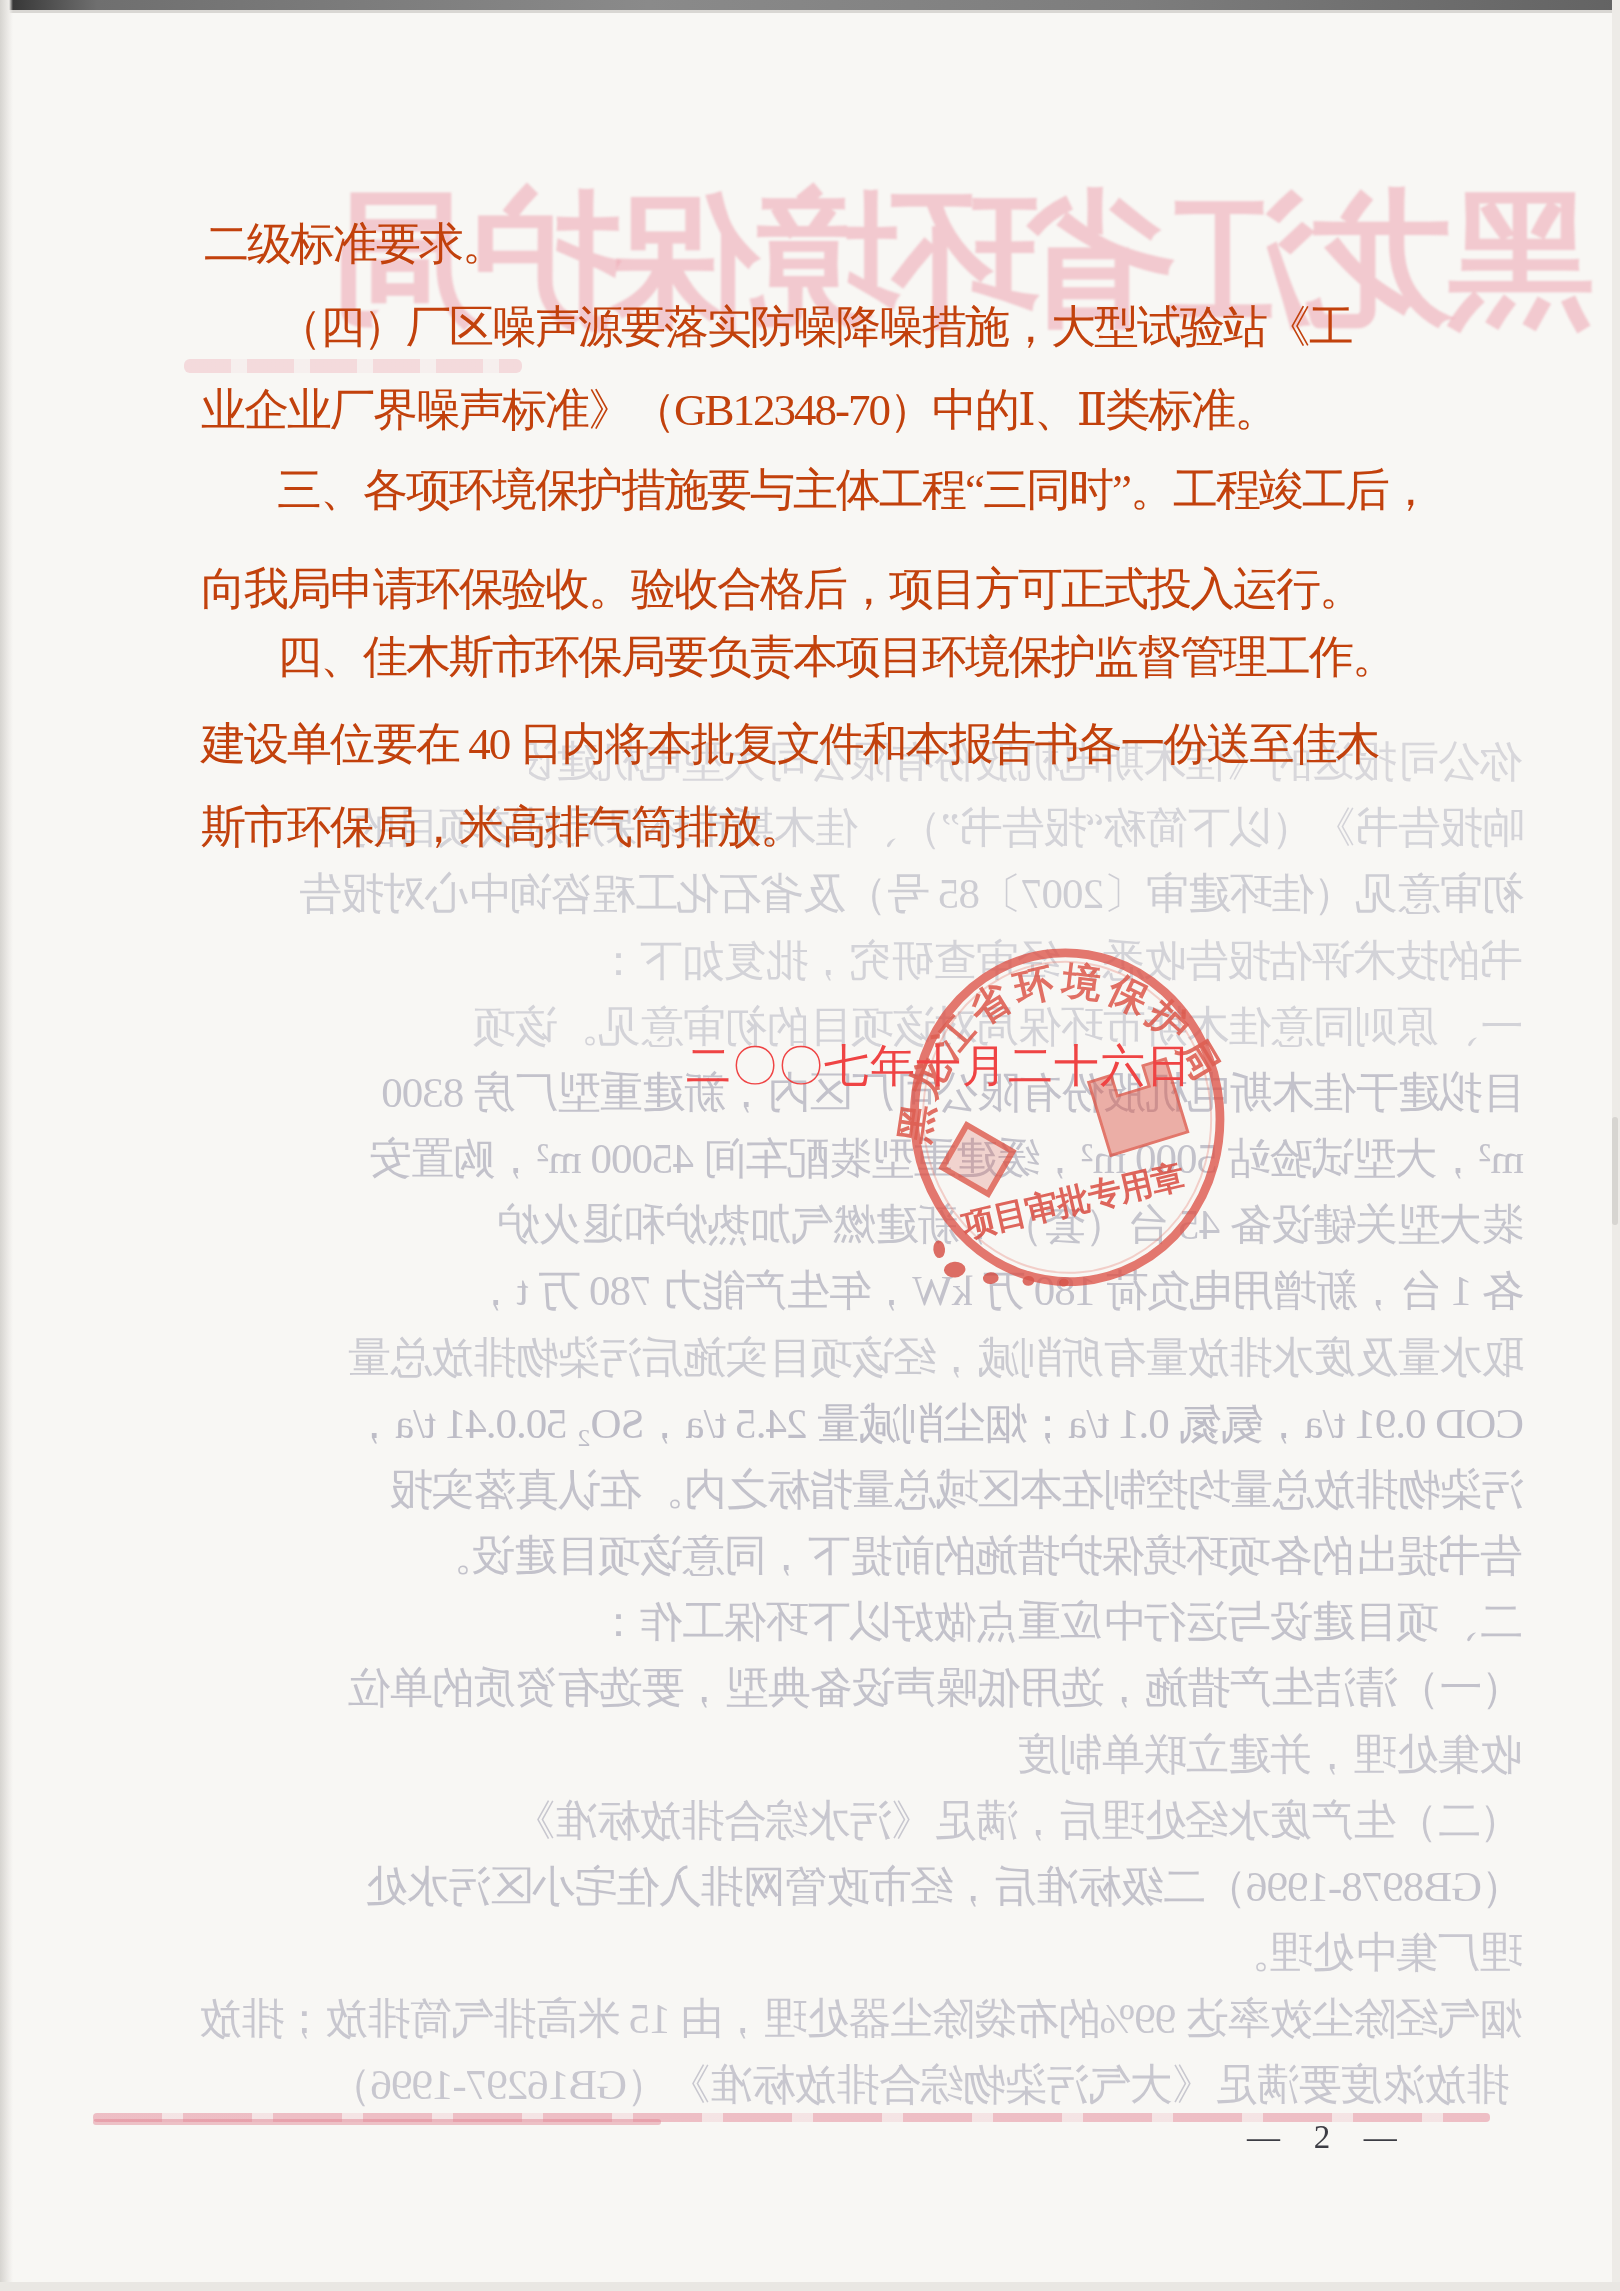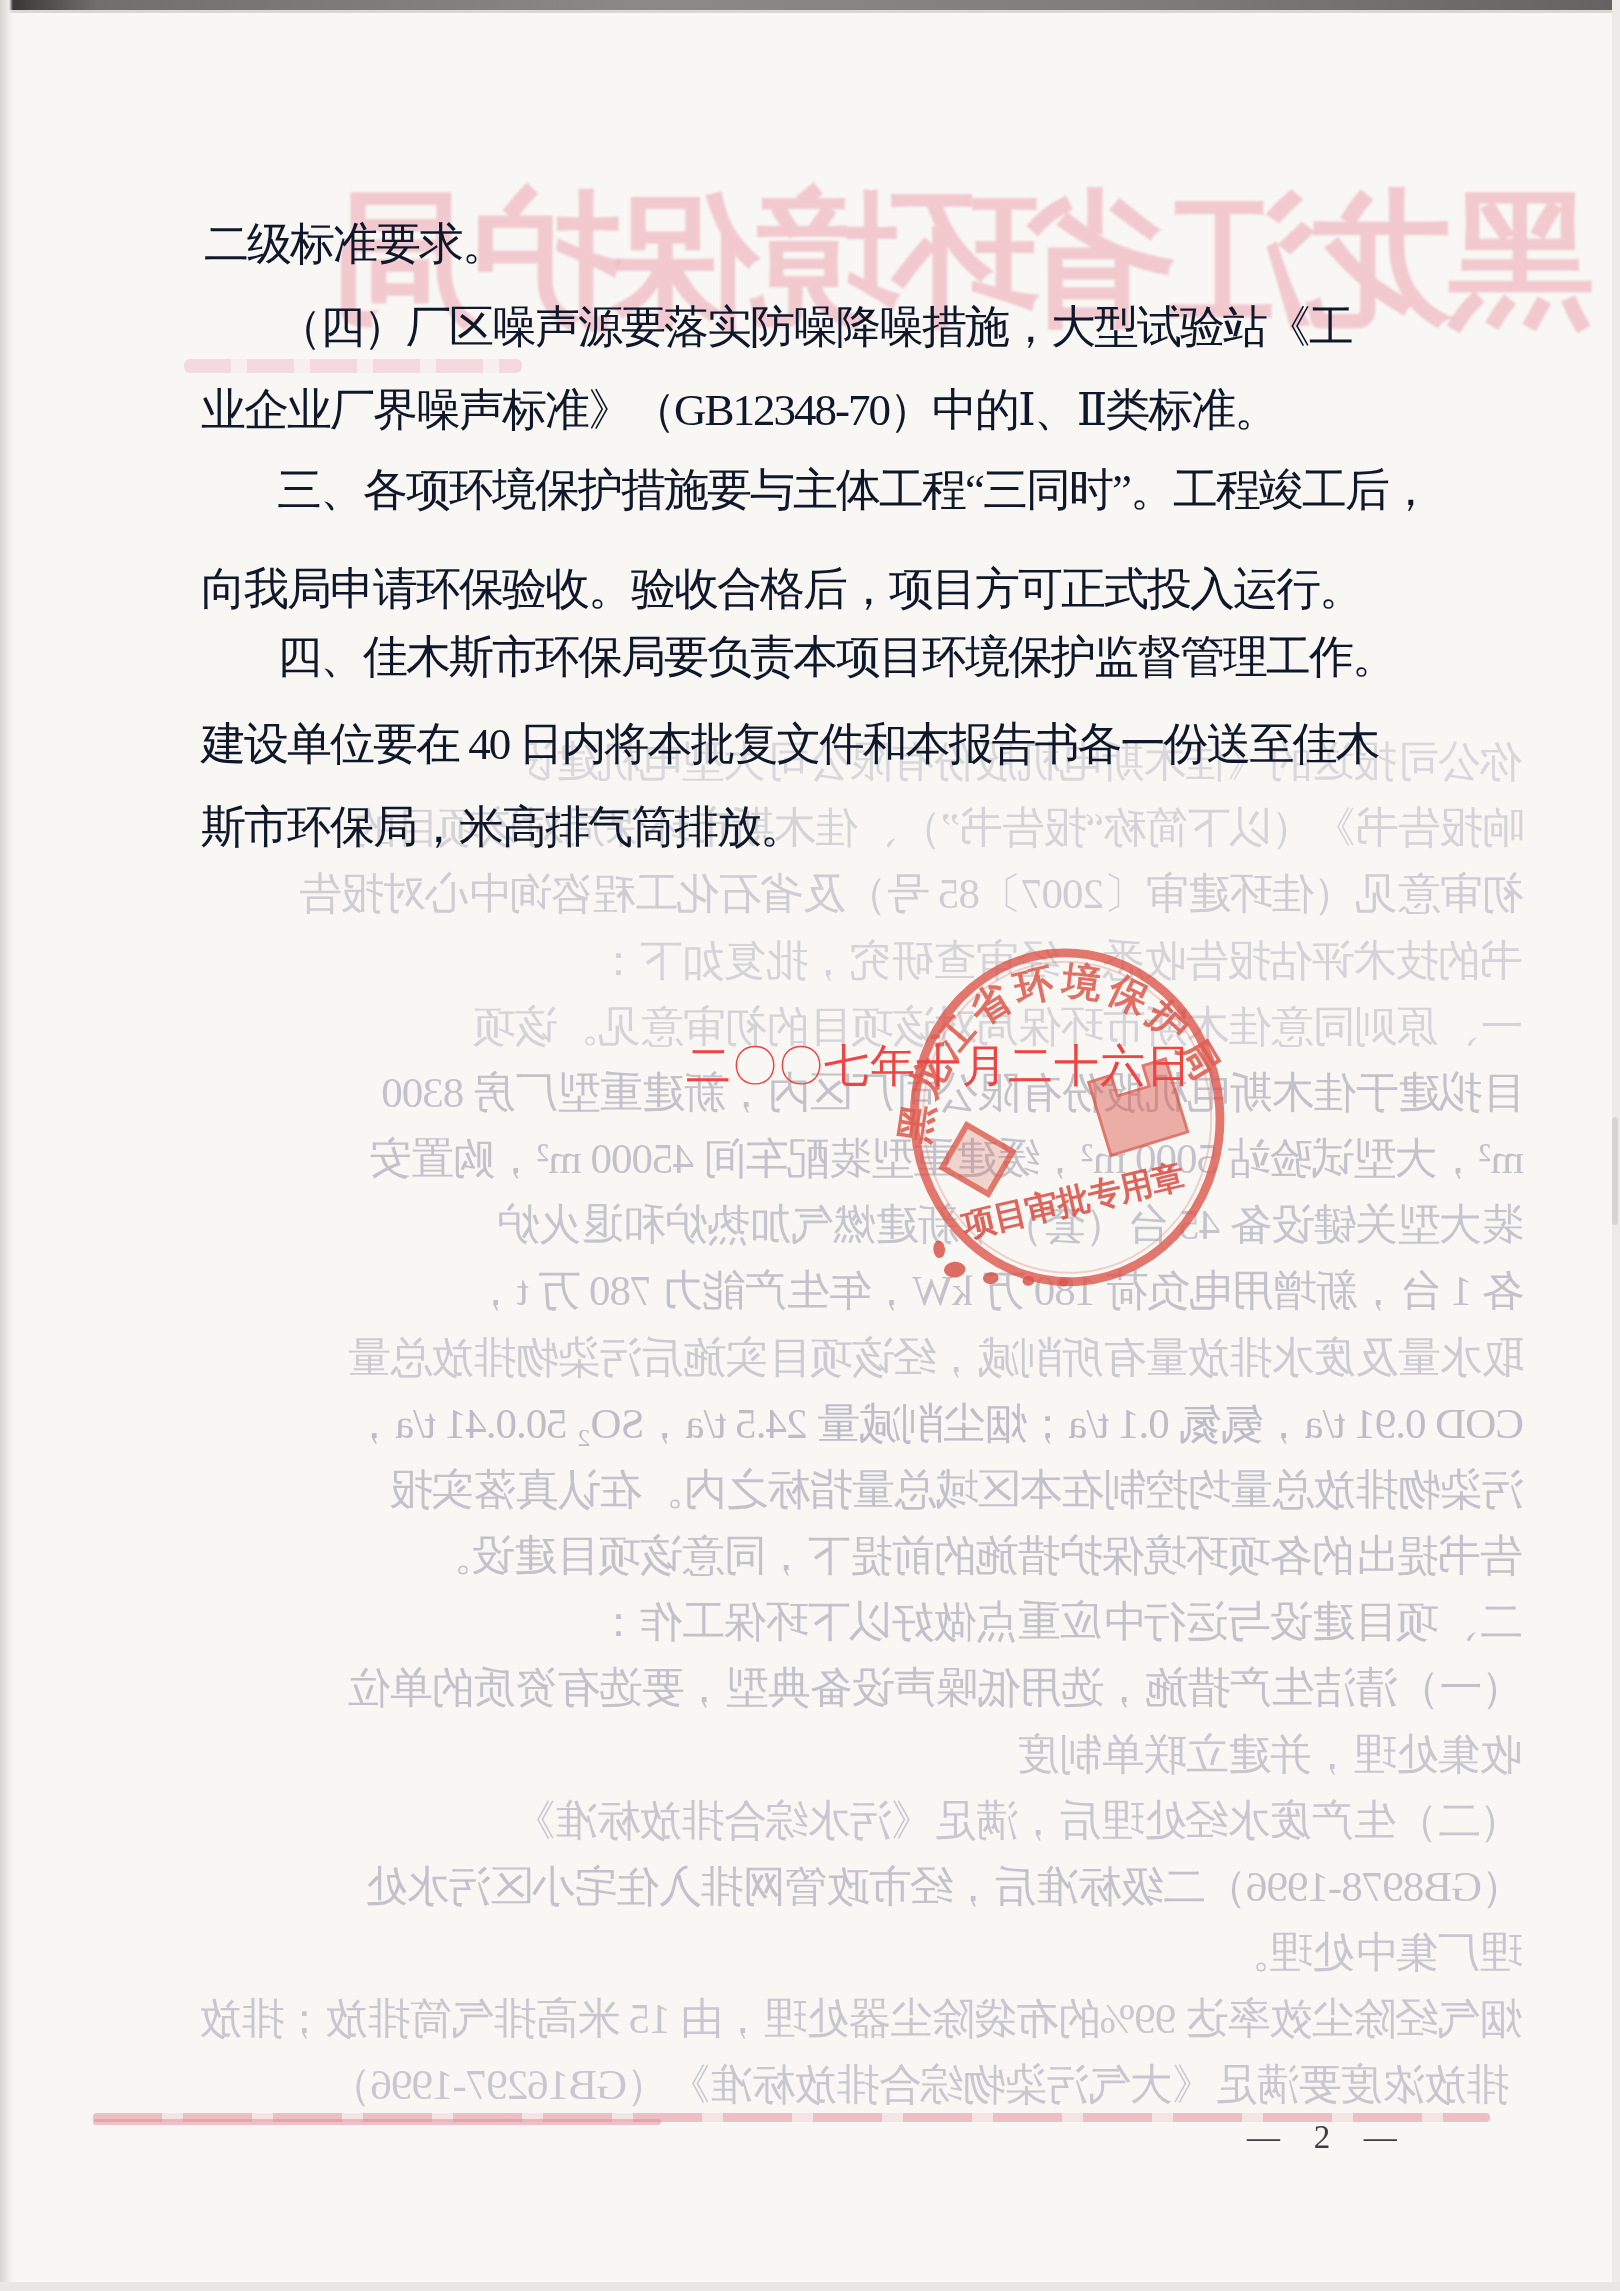--- a/index.html
+++ b/index.html
@@ -52,21 +52,21 @@
   .pink-rule-bottom2{
     position:absolute;left:93px;top:2119px;width:568px;height:5.9px;
     background:rgba(224,126,142,.45);border-radius:2.9px;filter:blur(0.4px);
   }
 
   
   .body-line{
     position:absolute;
     height:61px;line-height:61px;
     font-size:45px;letter-spacing:-2px;
-    color:#0f172a;
+    color:#c2410c;
     white-space:nowrap;
   }
   .date-line{
     position:absolute;left:686px;top:1037px;
     font-size:45px;letter-spacing:1px;line-height:59px;
     color:#ef4444;white-space:nowrap;
   }
   .page-number{
     position:absolute;left:1247px;top:2119px;
     font-size:33px;color:#3d3d44;letter-spacing:3.9px;word-spacing:17.6px;

